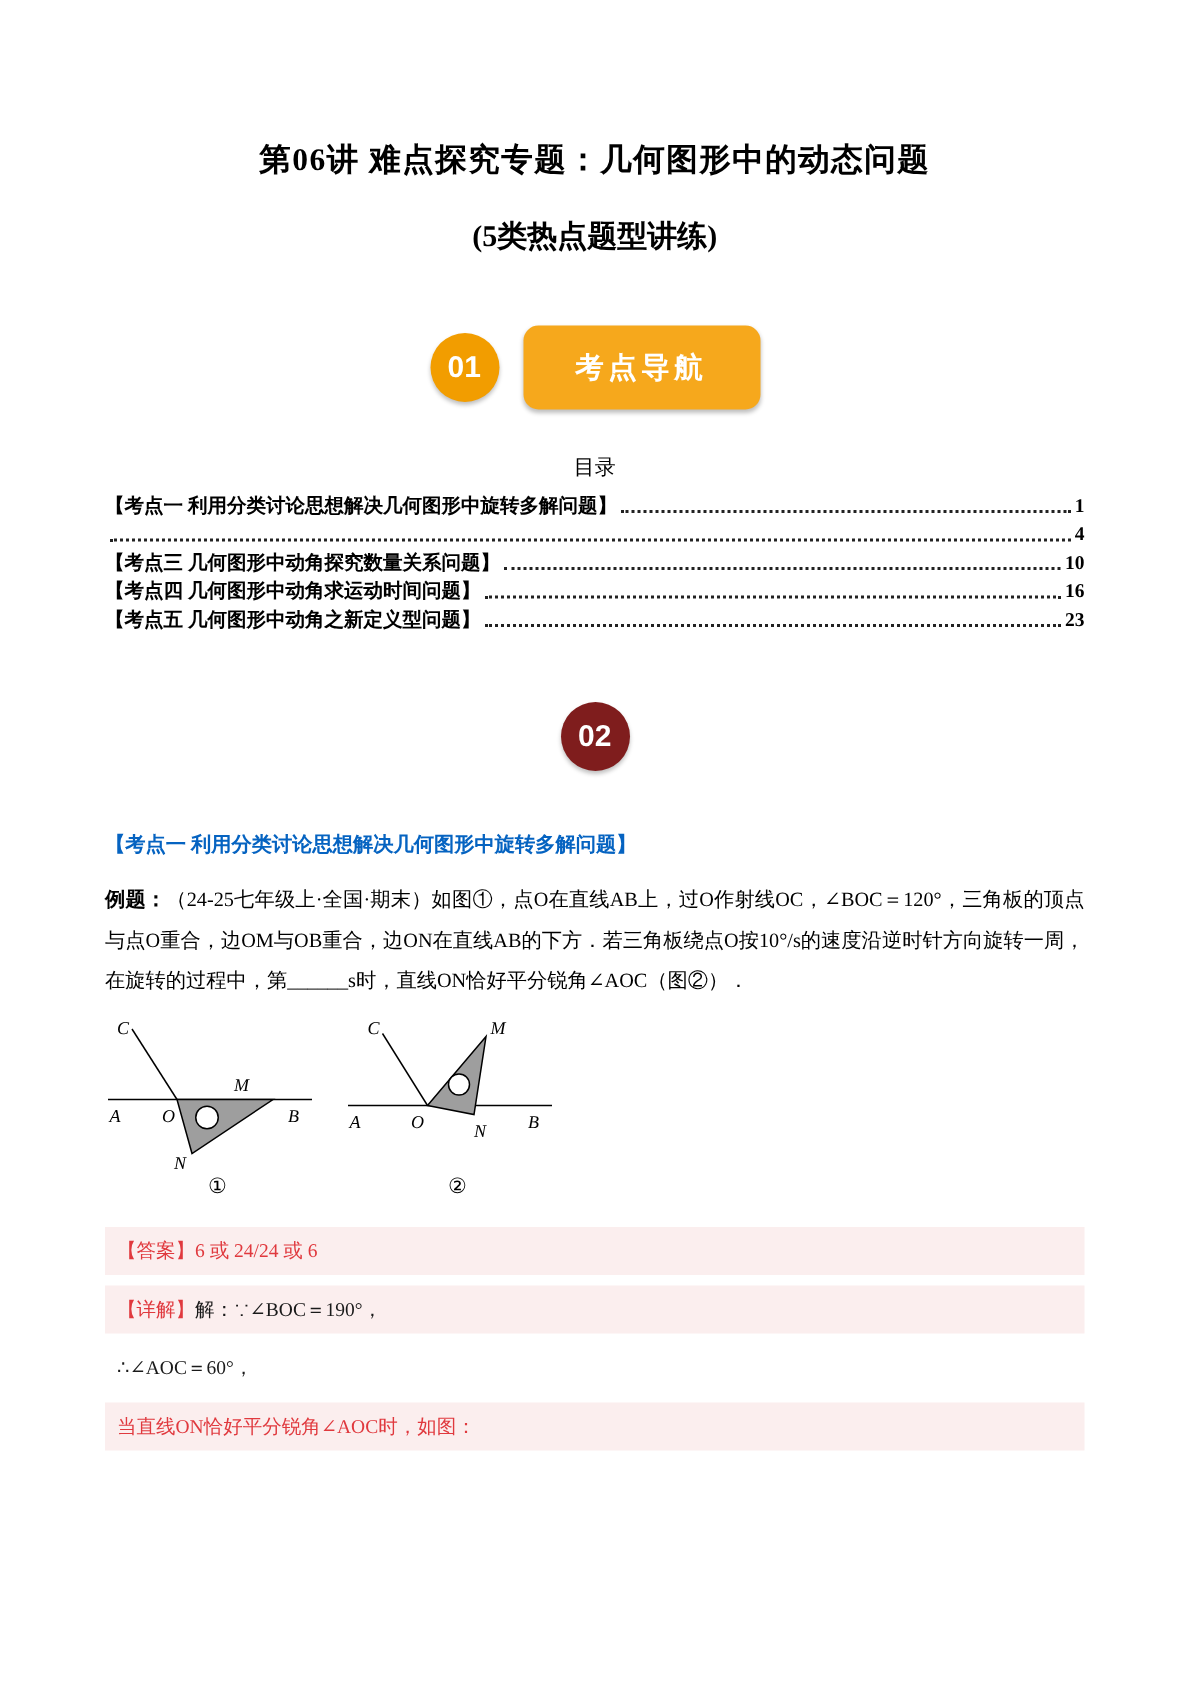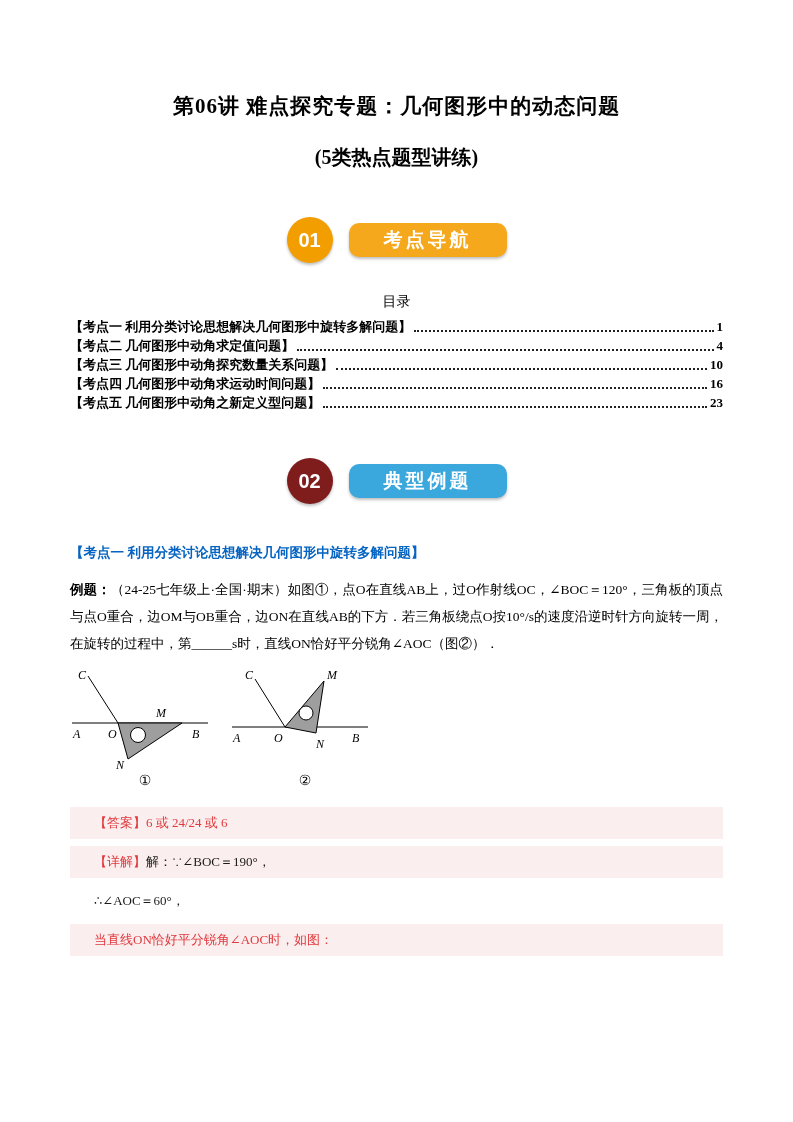--- a/index.html
+++ b/index.html
@@ -28,21 +28,21 @@
   .badge-row.first { margin-top: 46px; }
   .badge-row.second { margin-top: 46px; }
   .badge-circle {
     width: 46px; height: 46px; border-radius: 50%;
     display: flex; align-items: center; justify-content: center;
     color: #fff; font-weight: bold; font-size: 20px;
     font-family: "Liberation Sans", "DejaVu Sans", sans-serif;
     box-shadow: 0 2px 3px rgba(0,0,0,0.25);
   }
   .badge-pill {
-    width: 158px; height: 34px; border-radius: 10px;
+    width: 158px; height: 56px; border-radius: 10px;
     display: flex; align-items: center; justify-content: center;
     color: #fff; font-weight: bold; font-size: 19px; letter-spacing: 3px;
     box-shadow: 0 2px 3px rgba(0,0,0,0.25);
   }
   .orange-c { background: #f29d00; }
   .orange-p { background: #f6a81c; }
   .blue-c   { background: #7f1d1d; }
   .blue-p   { background: #3aa7dd; }
 
   .toc-heading {
@@ -72,21 +72,21 @@
 
   .figures { display: flex; gap: 10px; margin-top: 8px; }
   .figure { width: 150px; }
   .figure svg { display: block; }
   .figure-caption { text-align: center; font-size: 14px; margin-top: 2px; }
   .geo-label { font-style: italic; font-size: 12px; font-family: "Liberation Serif", serif; }
 
   .answer-block { margin-top: 18px; }
   .ans-line {
     font-size: 13px; line-height: 22px;
-    padding: 5px 24px; margin-bottom: 7px;
+    padding: 5px 8px; margin-bottom: 7px;
   }
   .shaded { background: #fbeeee; }
   .red  { color: #e0393e; }
   .dark { color: #1a1a1a; }
   .ans-label { font-weight: normal; }
 </style>
 </head>
 <body>
 
 <div class="content">
@@ -100,21 +100,20 @@
   </div>
 
   <div class="toc-heading">目录</div>
   <div class="toc-list">
     <div class="toc-item">
       <span class="toc-title">【考点一 利用分类讨论思想解决几何图形中旋转多解问题】</span>
       <span class="toc-dots"></span>
       <span class="toc-page">1</span>
     </div>
     <div class="toc-item">
-      <span class="toc-title">【考点二 几何图形中动角求定值问题】</span>
       <span class="toc-dots"></span>
       <span class="toc-page">4</span>
     </div>
     <div class="toc-item">
       <span class="toc-title">【考点三 几何图形中动角探究数量关系问题】</span>
       <span class="toc-dots"></span>
       <span class="toc-page">10</span>
     </div>
     <div class="toc-item">
       <span class="toc-title">【考点四 几何图形中动角求运动时间问题】</span>
@@ -123,21 +122,20 @@
     </div>
     <div class="toc-item">
       <span class="toc-title">【考点五 几何图形中动角之新定义型问题】</span>
       <span class="toc-dots"></span>
       <span class="toc-page">23</span>
     </div>
   </div>
 
   <div class="badge-row second">
     <div class="badge-circle blue-c">02</div>
-    <div class="badge-pill blue-p">典型例题</div>
   </div>
 
   <div class="section-heading">【考点一 利用分类讨论思想解决几何图形中旋转多解问题】</div>
 
   <p class="problem"><span class="lbl">例题：</span><span>（24-25七年级上·全国·期末）如图①，点O在直线AB上，过O作射线OC，∠BOC＝120°，三角板的顶点与点O重合，边OM与OB重合，边ON在直线AB的下方．若三角板绕点O按10°/s的速度沿逆时针方向旋转一周，在旋转的过程中，第______s时，直线ON恰好平分锐角∠AOC（图②）．</span></p>
 
   <div class="figures">
 
     <div class="figure">
       <svg width="150" height="105" viewBox="0 0 150 105">

